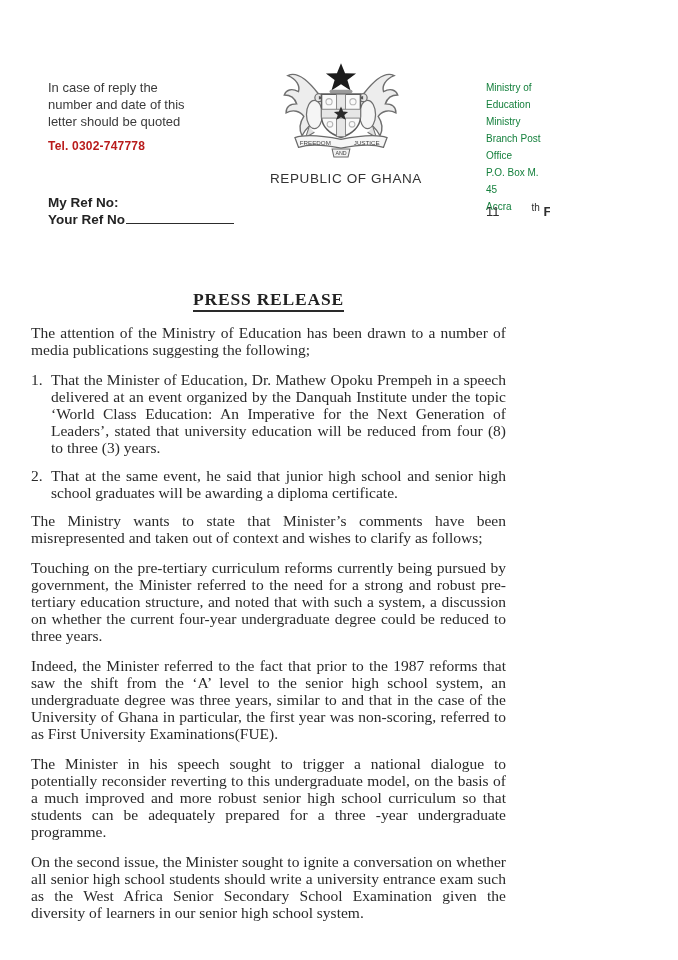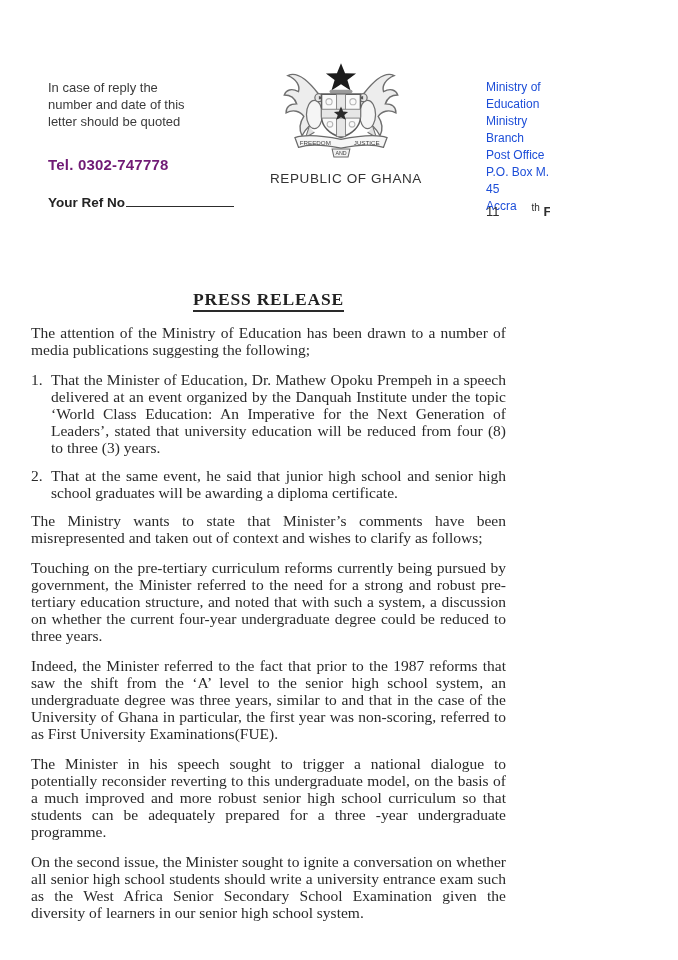--- a/index.html
+++ b/index.html
@@ -20,24 +20,24 @@
   
   .reply-note {
     position: absolute;
     left: 48px;
     top: 79px;
     font-size: 13px;
     line-height: 17px;
     color: #3b3b3b;
   }
   .reply-note .tel {
-    margin-top: 26px;
+    margin-top: 8px;
     font-weight: bold;
-    font-size: 15px;
-    color: #701a75;
+    font-size: 12px;
+    color: #b91c1c;
     letter-spacing: 0.2px;
   }
   .crest {
     position: absolute;
     left: 270px;
     top: 56px;
     width: 142px;
     text-align: center;
   }
   .crest svg { display: block; margin: 0 auto; }
@@ -45,23 +45,23 @@
     margin-top: 5px;
     font-size: 13.5px;
     letter-spacing: 0.6px;
     color: #333333;
     white-space: nowrap;
   }
   .address {
     position: absolute;
     left: 486px;
     top: 79px;
-    font-size: 12px;
-    line-height: 17px;
-    color: #1d4ed8;
+    font-size: 10px;
+    line-height: 17px;
+    color: #15803d;
   }
 
   
   .refs {
     position: absolute;
     left: 48px;
     top: 194px;
     font-weight: bold;
     font-size: 13.5px;
     line-height: 17px;
@@ -187,20 +187,21 @@
   </div>
 
   <div class="address">
     <div>Ministry of Education</div>
     <div>Ministry Branch Post Office</div>
     <div>P.O. Box M. 45</div>
     <div>Accra</div>
   </div>
 
   <div class="refs">
+    <div>My Ref No:</div>
     <div>
       <span>Your Ref No</span><span class="ref-line"></span>
     </div>
   </div>
 
   <div class="letter-date">
     <span>11</span><sup>th</sup>
     <span class="month">February</span><span>, 2019.</span>
   </div>
 

